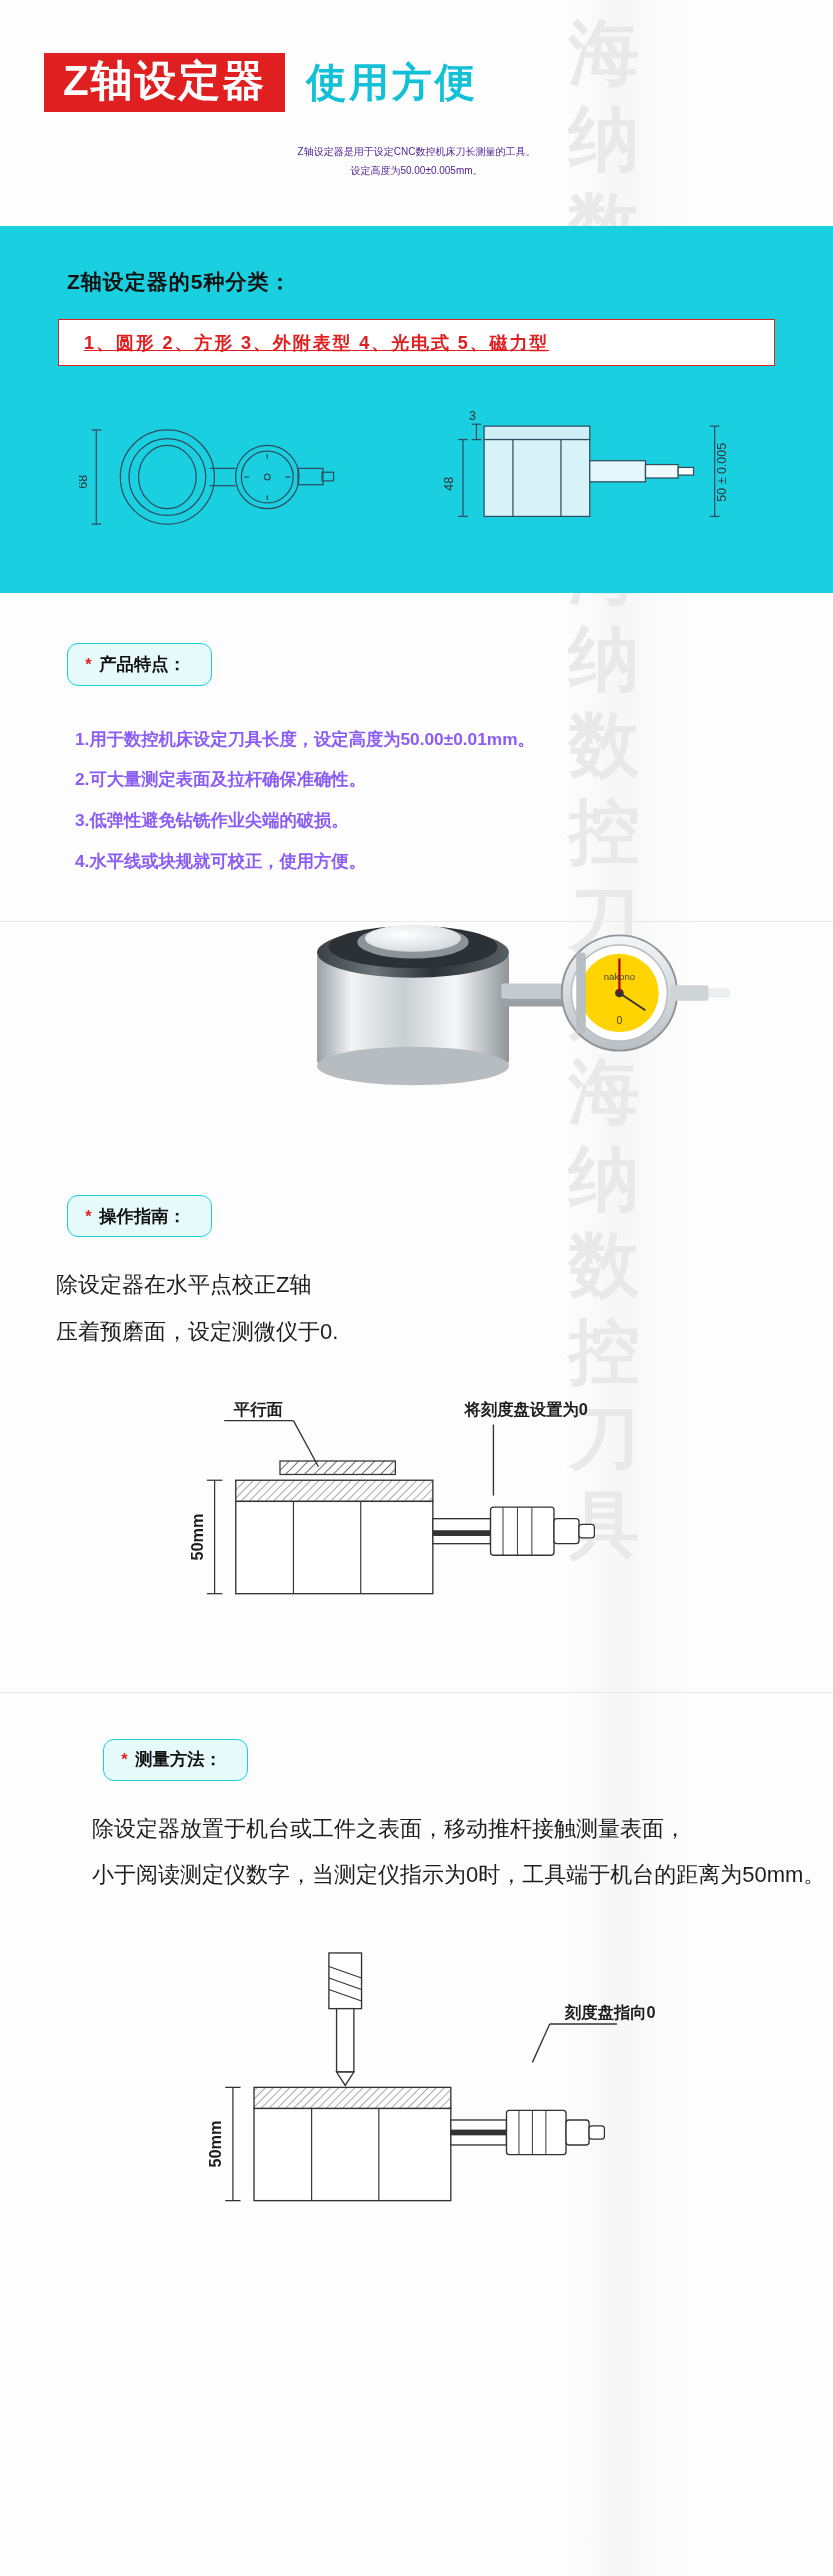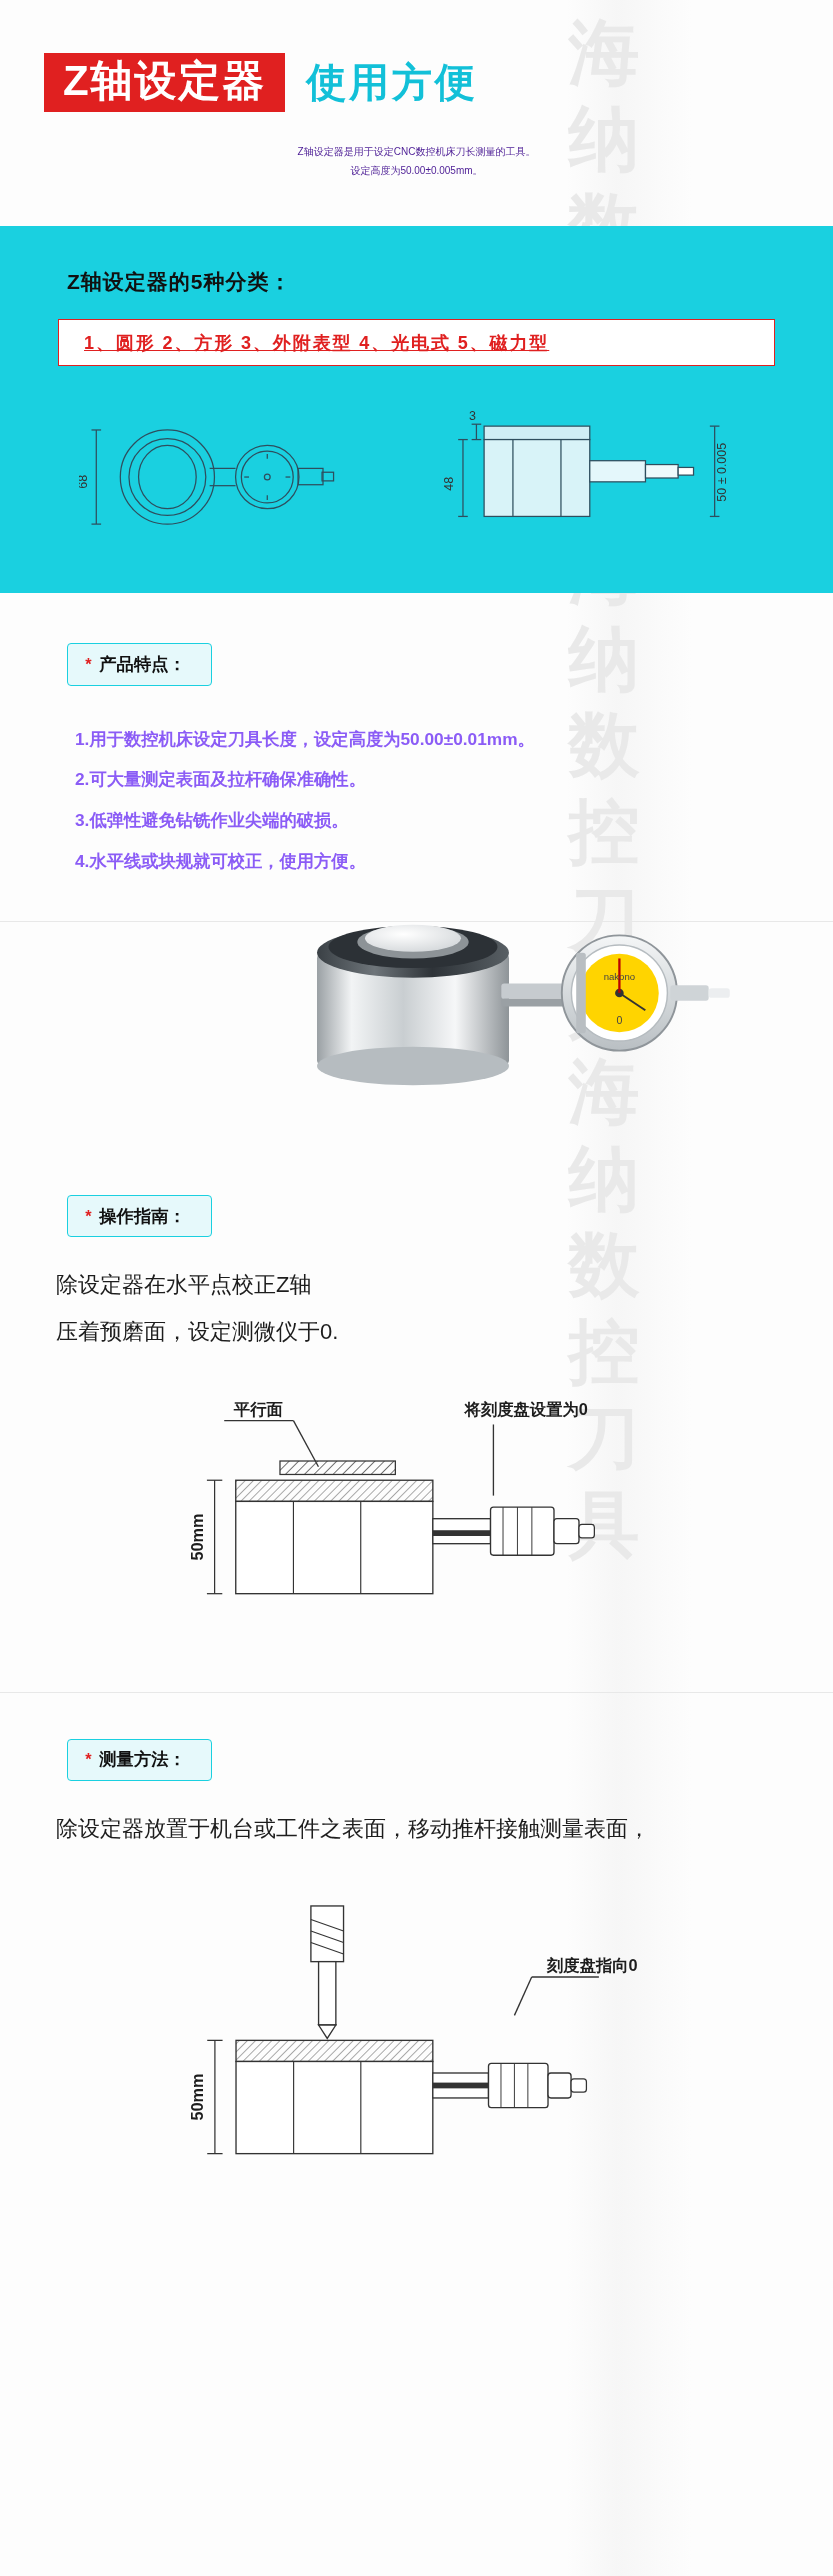--- a/index.html
+++ b/index.html
@@ -120,21 +120,21 @@
     justify-content: center;
     gap: 42px;
   }
 
   
   .section { padding: 0 0 0 0; }
   .sec-label {
     display: inline-block;
     background: #e6f9fb;
     border: 1.9px solid #1ad0e0;
-    border-radius: 4px;
+    border-radius: 11px;
     padding: 7.7px 25px 8.7px 17.3px;
     margin-left: 67px;
     font-size: 17.3px;
     font-weight: bold;
     color: #111;
   }
   .sec-label .star { color: #e02020; margin-right: 7.7px; font-size: 16.3px; }
 
   .bullets {
     margin: 33px 0 0 75px;
@@ -382,26 +382,27 @@
           <line x1="140" y1="100" x2="140" y2="218" stroke="#333" stroke-width="1.3"></line>
           <line x1="132" y1="100" x2="148" y2="100" stroke="#333" stroke-width="1.3"></line>
           <line x1="132" y1="218" x2="148" y2="218" stroke="#333" stroke-width="1.3"></line>
           <text class="lbl-b" x="128" y="159" transform="rotate(-90 128 159)" text-anchor="middle">50mm</text>
         </svg>
       </div>
     </div>
 
     <div class="divider" style="margin-top:29px;"></div>
 
-    <div class="section" style="padding-top:46px; padding-bottom:67px;">
+    <div class="section" style="padding-top:46px; padding-bottom:67px;margin-left:36px;">
       <div class="sec-label">
         <span class="star">*</span><span>测量方法：</span>
       </div>
       <div class="para">
         <div>除设定器放置于机台或工件之表面，移动推杆接触测量表面，</div>
+        <div>小于阅读测定仪数字，当测定仪指示为0时，工具端于机台的距离为50mm。</div>
       </div>
 
       <div class="figure-wrap">
         <svg width="673" height="288" viewBox="0 0 700 300">
           <defs>
             <pattern id="hatch3" width="6" height="6" patternUnits="userSpaceOnUse" patternTransform="rotate(45)">
               <line x1="0" y1="0" x2="0" y2="6" stroke="#6b6b6b" stroke-width="1.2"></line>
             </pattern>
           </defs>
 

